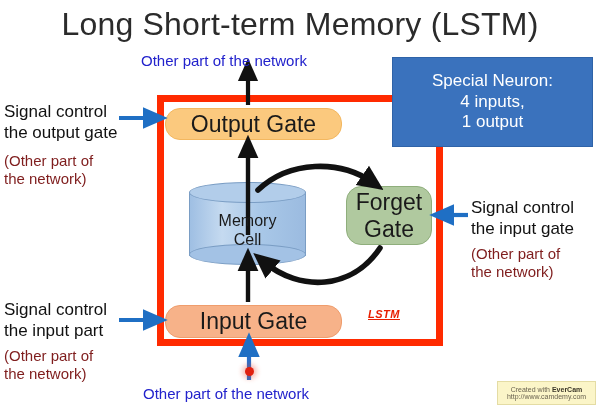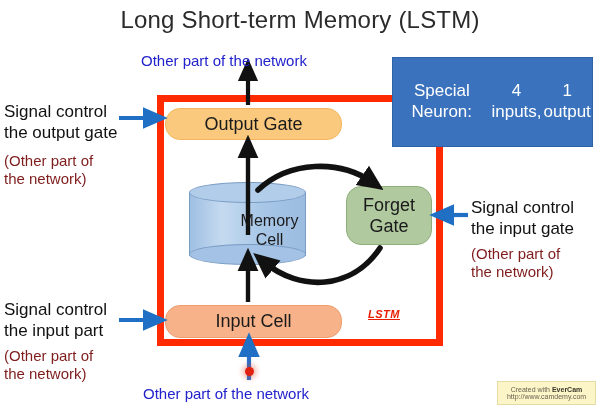--- a/index.html
+++ b/index.html
@@ -6,33 +6,33 @@
   body{
     width:600px;height:414px;position:relative;overflow:hidden;
     font-family:"Liberation Sans","DejaVu Sans",sans-serif;
     background:#ffffff;
   }
   .abs{position:absolute;}
 
   
   #page-title{
     left:0;top:6px;width:600px;text-align:center;
-    font-size:24px;color:#2b2b2b;letter-spacing:.2px;white-space:nowrap;
+    font-size:32px;color:#2b2b2b;letter-spacing:.2px;white-space:nowrap;
   }
 
   
   #lstm-frame{
     left:157px;top:95px;width:286px;height:251px;
     border:7px solid #ff2a00;background:#ffffff;box-sizing:border-box;
   }
 
   
   .gate{
     display:flex;align-items:center;justify-content:center;
-    font-size:18px;color:#1a1a1a;box-sizing:border-box;text-align:center;border-radius:15px;
+    font-size:23px;color:#1a1a1a;box-sizing:border-box;text-align:center;border-radius:15px;
   }
   #output-gate{
     left:165px;top:108px;width:177px;height:32px;
     background:#fbc97e;border:1px solid #f3b75f;
   }
   #input-gate{
     left:165px;top:305px;width:177px;height:33px;
     background:#f7b289;border:1px solid #ef9d6d;
   }
   #forget-gate{
@@ -58,29 +58,29 @@
     box-sizing:border-box;
   }
   #memory-cell .cyl-bottom{
     position:absolute;left:0;top:62px;width:117px;height:21px;
     background:#a3c2e5;border:1px solid #7a9dc4;border-radius:50%;
     box-sizing:border-box;
   }
   #memory-cell .cyl-label{
     position:absolute;left:0;top:22px;width:117px;height:52px;
     display:flex;flex-direction:column;align-items:center;justify-content:center;
-    font-size:16px;color:#1a1a1a;line-height:1.2;z-index:3;padding-left:22px;
+    font-size:16px;color:#1a1a1a;line-height:1.2;z-index:3;
   }
 
   
   #special-neuron-box{
     left:392px;top:57px;width:201px;height:90px;
     background:#3a72bd;border:1px solid #2f63a8;
     color:#ffffff;font-size:17px;line-height:1.22;
-    display:flex;flex-direction:row;align-items:center;justify-content:center;
+    display:flex;flex-direction:column;align-items:center;justify-content:center;
     text-align:center;box-sizing:border-box;
   }
 
   
   .tblk{font-size:17px;line-height:1.22;color:#111111;white-space:nowrap;}
   .netblue{color:#7f1d1d;font-size:15px;line-height:1.22;white-space:nowrap;}
 
   #label-output-ctl{left:4px;top:102px;}
   #label-output-net{left:4px;top:152px;}
   #label-input-ctl{left:4px;top:300px;}
@@ -117,21 +117,21 @@
   #watermark .wm2{font-size:7px;color:#6a6350;white-space:nowrap;}
 </style>
 </head>
 <body>
 
 <div class="abs" id="page-title">Long Short-term Memory (LSTM)</div>
 
 <div class="abs" id="lstm-frame"></div>
 
 <div class="abs gate" id="output-gate">Output Gate</div>
-<div class="abs gate" id="input-gate">Input Cell</div>
+<div class="abs gate" id="input-gate">Input Gate</div>
 <div class="abs gate" id="forget-gate">
   <span>Forget</span>
   <span>Gate</span>
 </div>
 
 <div class="abs" id="memory-cell">
   <div class="cyl-body"></div>
   <div class="cyl-bottom"></div>
   <div class="cyl-top"></div>
   <div class="cyl-label">

